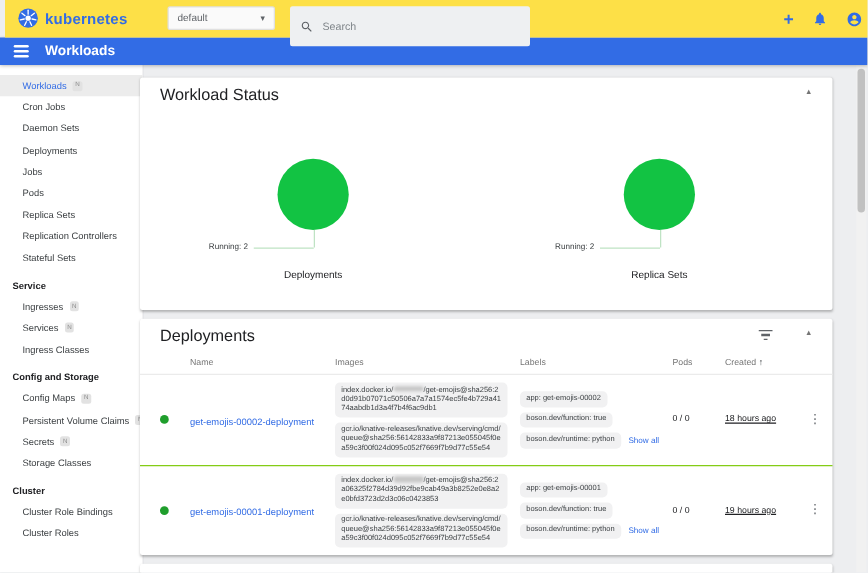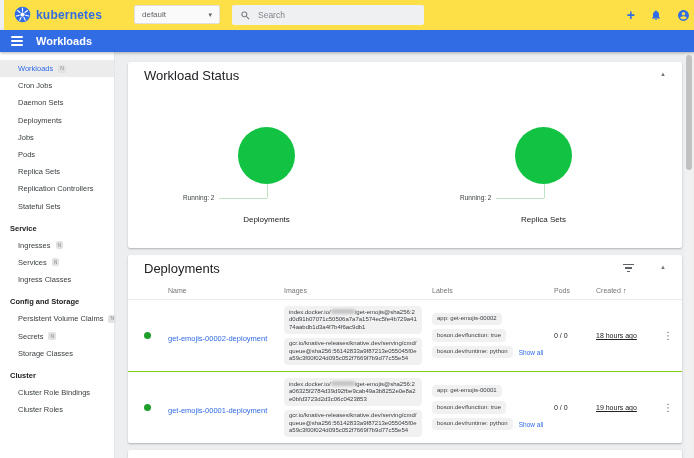--- a/index.html
+++ b/index.html
@@ -9,21 +9,21 @@
 
   
   .topbar { position:absolute; left:4px; top:0; width:694px; height:30px; background:#fde047; z-index:5; }
   .brand { position:absolute; left:10px; top:6px; display:flex; align-items:center; gap:5px; }
   .brand-name { color:#326ce5; font-weight:bold; font-size:12px; letter-spacing:.2px; }
   .ns-select { position:absolute; left:130px; top:5px; width:86px; height:19px; background:#fafafa;
                border:1px solid #e0e0e0; border-radius:2px; display:flex; align-items:center;
                justify-content:space-between; padding:0 7px; font-size:8px; color:#5f6368; cursor:pointer; }
   .ns-caret { font-size:7px; color:#5f6368; }
   .searchbox { position:absolute; left:228px; top:5px; width:192px; height:20px; background:#eef0f2;
-               border-radius:2px; display:flex; align-items:center; padding:4px 8px; gap:7px; }
+               border-radius:2px; display:flex; align-items:center; padding:16px 8px; gap:7px; }
   .searchbox input { border:none; outline:none; background:transparent; font-size:8.5px; color:#3c4043;
                font-family:"Liberation Sans", sans-serif; width:140px; }
   .searchbox input::placeholder { color:#80868b; }
   .top-actions { position:absolute; right:8px; top:0; height:30px; display:flex; align-items:center; gap:15px; }
   .plus-glyph { color:#326ce5; font-size:14px; font-weight:bold; line-height:1; cursor:pointer; }
   .icon-btn { display:flex; align-items:center; cursor:pointer; }
 
   
   .appbar { position:absolute; left:0; top:30px; width:694px; height:22px; background:#326ce5;
             display:flex; align-items:center; box-shadow:0 1px 3px rgba(0,0,0,.3); z-index:4; }
@@ -36,21 +36,21 @@
              padding-top:8px; box-shadow:1px 0 0 #e4e5e7; }
   .nav-item { height:17.2px; display:flex; align-items:center; padding-left:18px; font-size:7.5px;
               color:#3c4043; cursor:pointer; white-space:nowrap; }
   .nav-item.active { background:#ececec; color:#326ce5; }
   .nav-header { height:17px; display:flex; align-items:center; padding-left:10px; font-size:7.5px;
               font-weight:bold; color:#202124; margin-top:5px;text-align:right; }
   .badge { margin-left:5px; font-size:5px; color:#8a8a8a; background:#e2e2e2; border-radius:2px;
            padding:0.5px 2px; line-height:1.4; }
 
   
-  .main { position:absolute; left:128px; top:52px; width:554px; height:292px; }
+  .main { position:absolute; left:112px; top:52px; width:554px; height:292px; }
   .card { background:#fff; border-radius:2px; box-shadow:0 1px 2px rgba(0,0,0,.25); }
   .card-head { height:27px; display:flex; align-items:center; padding:0 16px; position:relative; }
   .card-title { font-size:13px; font-weight:400; color:#202124; }
   .collapse-caret { position:absolute; right:16px; top:9px; font-size:6px; color:#757575; cursor:pointer; }
   .filter-ico { position:absolute; right:48px; top:9px; display:flex; flex-direction:column; gap:2px;
                 align-items:center; cursor:pointer; }
   .filter-ico span { height:1.3px; background:#5f6368; display:block; }
   .filter-ico span:nth-child(1){width:11px;} .filter-ico span:nth-child(2){width:7px;} .filter-ico span:nth-child(3){width:3.5px;}
 
   
@@ -190,20 +190,24 @@
     <div class="nav-item">
       <span>Services</span>
       <span class="badge">N</span>
     </div>
     <div class="nav-item">
         <span>Ingress Classes</span>
       </div>
 
     <div class="nav-header">Config and Storage</div>
     <div class="nav-item">
+      <span>Config Maps</span>
+      <span class="badge">N</span>
+    </div>
+    <div class="nav-item">
       <span>Persistent Volume Claims</span>
       <span class="badge">N</span>
     </div>
     <div class="nav-item">
       <span>Secrets</span>
       <span class="badge">N</span>
     </div>
     <div class="nav-item">
         <span>Storage Classes</span>
       </div>

